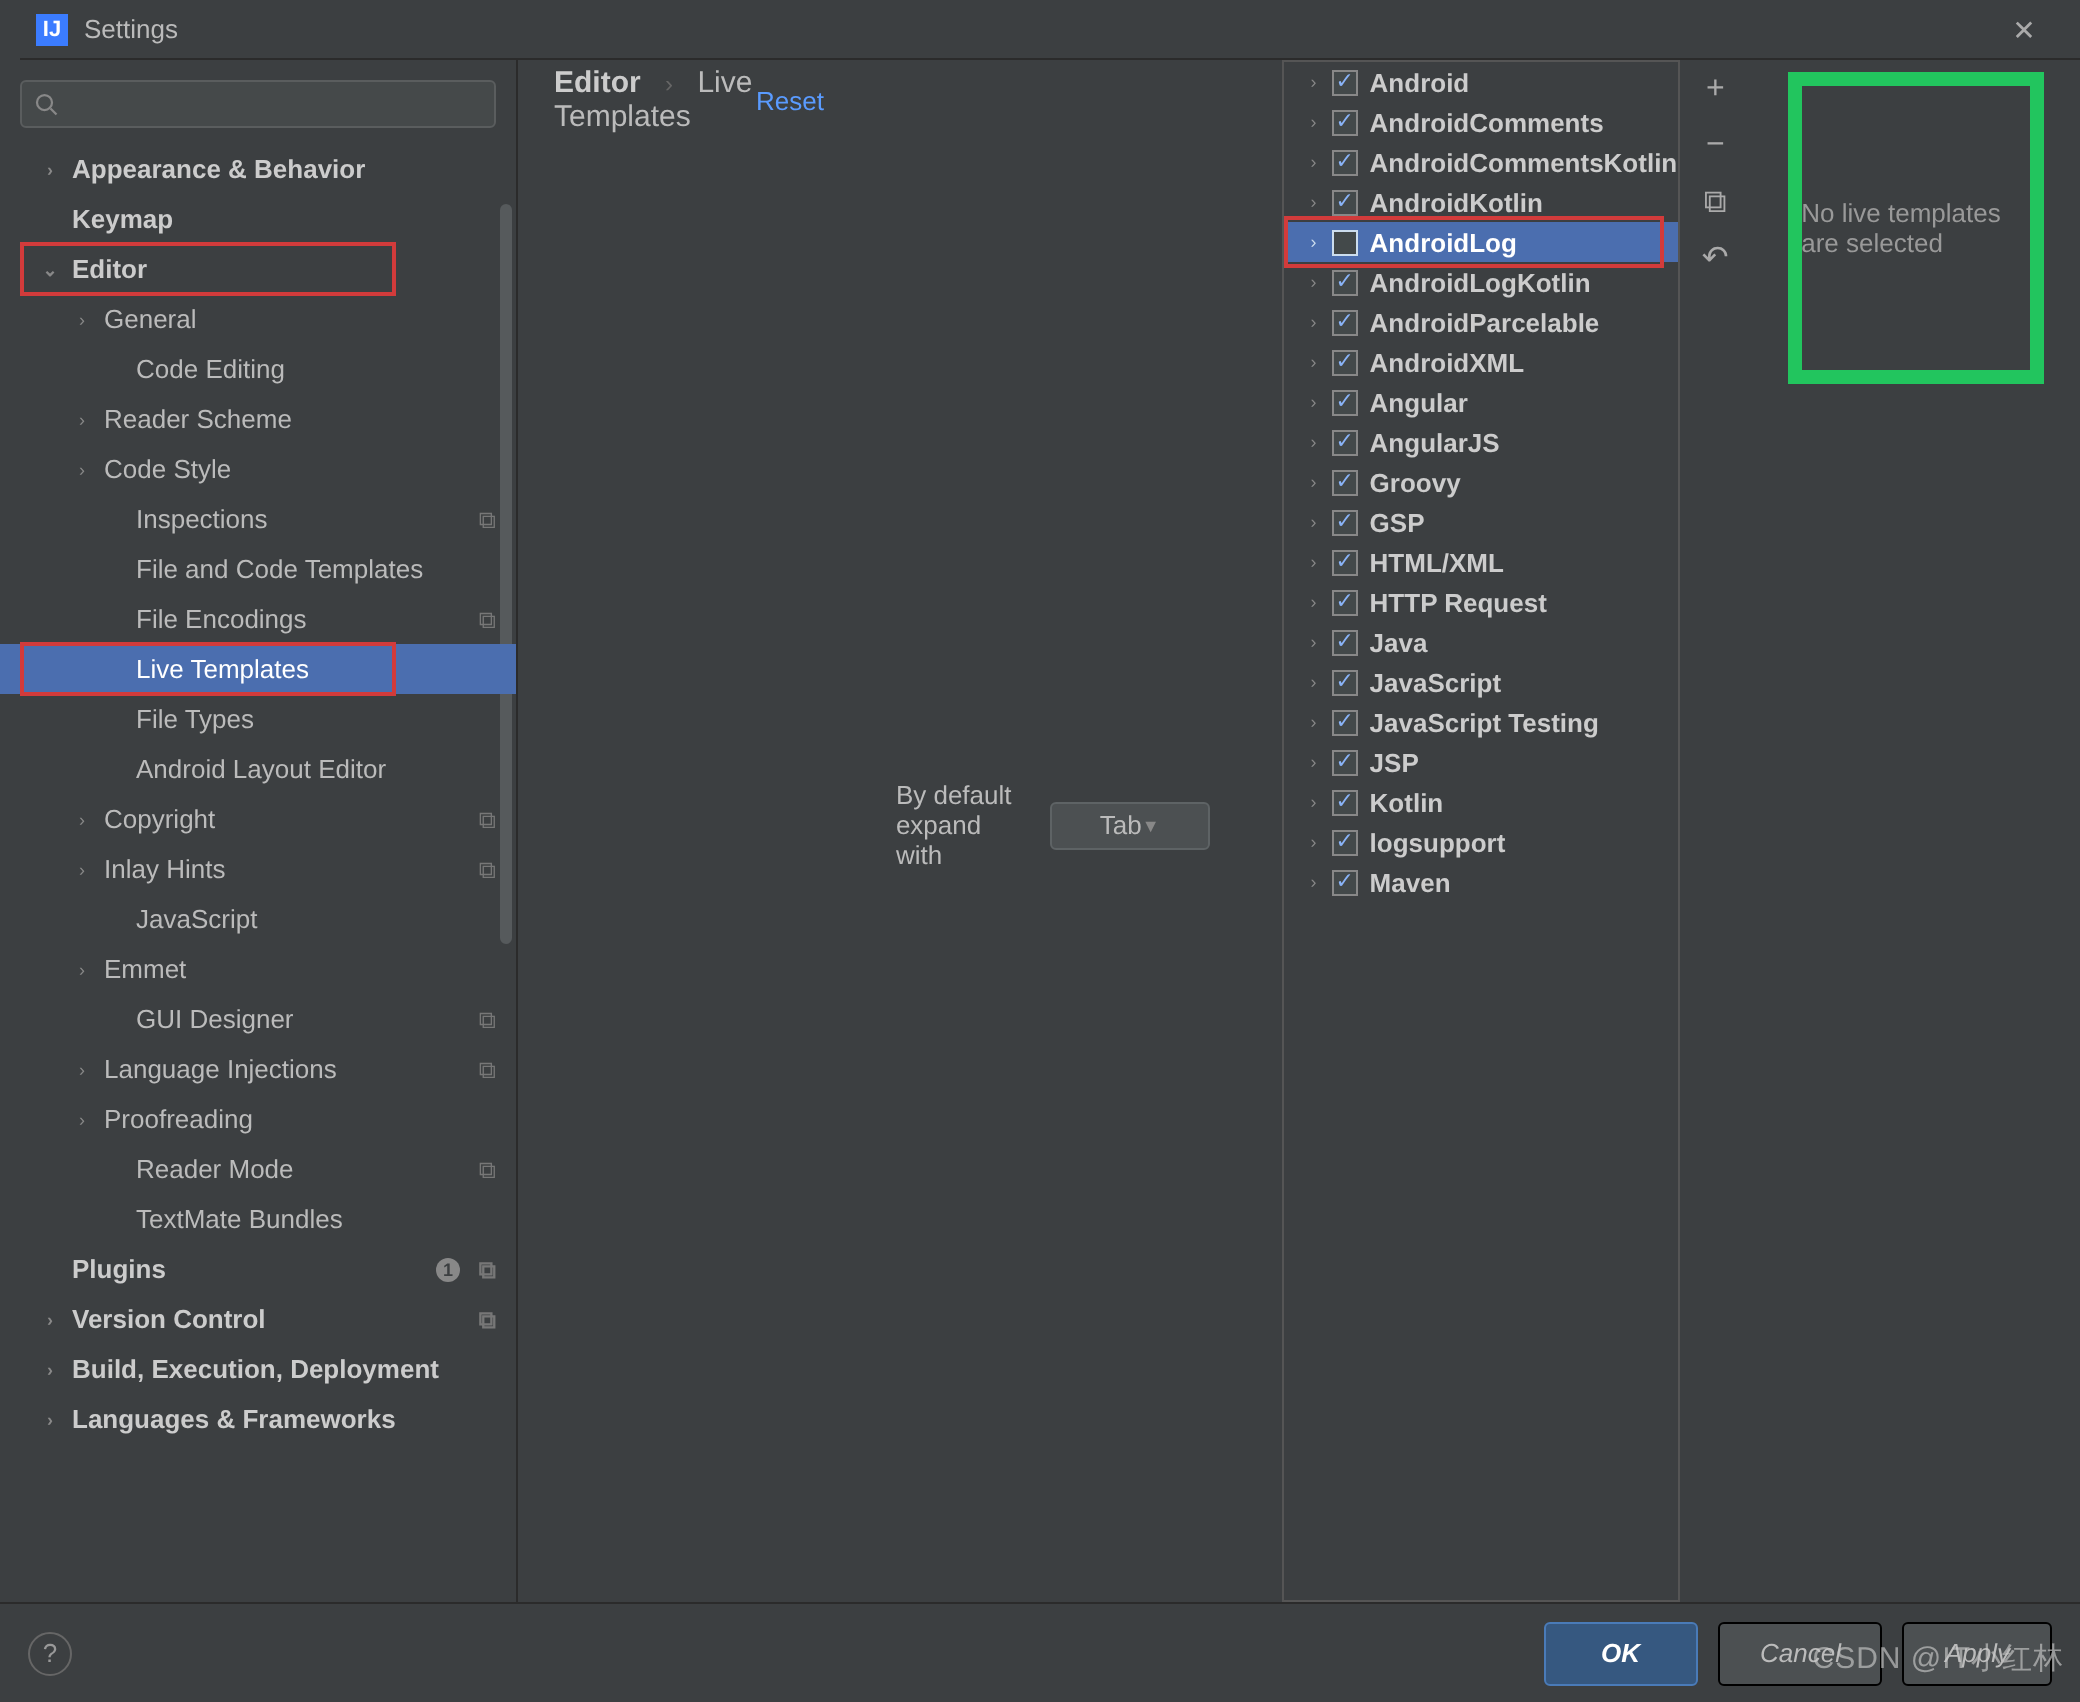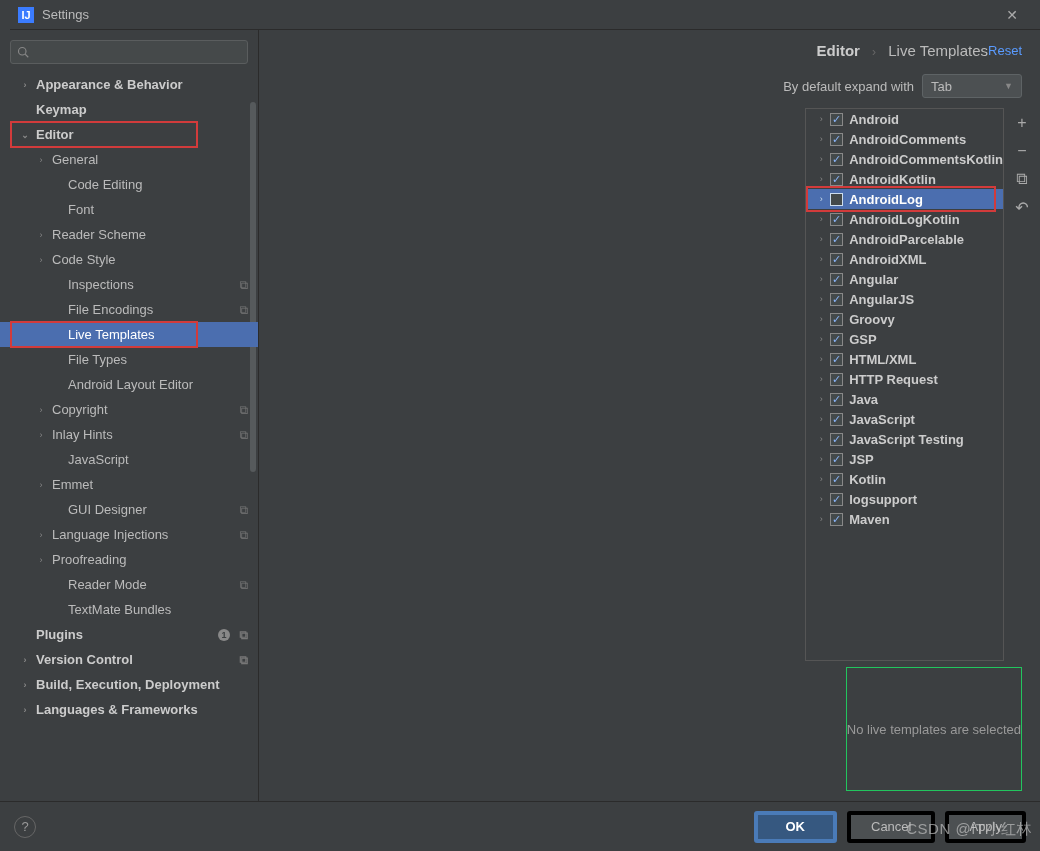--- a/index.html
+++ b/index.html
@@ -21,48 +21,48 @@
   .chev { width: 10px; display: inline-block; text-align: center; color: #888; font-size: 9px; }
   .tree-item.selected .chev { color:#cce; }
   .indent-0 { padding-left: 20px; }
   .indent-1 { padding-left: 36px; }
   .indent-2 { padding-left: 52px; }
   .badge-copy { position: absolute; right: 10px; color: #777; font-size: 12px; }
   .badge-dot { position:absolute; right: 28px; width:12px;height:12px; border-radius:50%; background:#888;color:#3c3f41;font-size:9px;display:flex;align-items:center;justify-content:center;font-weight:bold;}
   .red-box { border: 2px solid #d23b3b; position: absolute; pointer-events: none; }
   .scrollbar-v { position:absolute; right:2px; top:30px; bottom:0; width:6px; }
   .scrollbar-thumb { position:absolute; top:0; width:6px; height:370px; background:#565a5c; border-radius:3px; }
-  .main { flex: 1; display: flex; flex-direction: column; min-width: 0; align-items: flex-end; }
+  .main { flex: 1; display: flex; flex-direction: row; min-width: 0; }
   .main-header { height: 40px; display: flex; align-items: center; padding: 0 18px; }
   .breadcrumb { flex:1; color:#bbb; font-size:15px; }
   .breadcrumb b { color:#ccc; font-weight:600; }
   .breadcrumb .sep { color:#666; margin:0 8px; font-size:12px; }
   .reset { color:#5a9bff; cursor:pointer; font-size:13px; }
   .expand-row { display:flex; align-items:center; padding: 4px 18px 10px 18px; gap:8px; }
-  .select { width:100px; height:24px; background:#4c5052; border:1px solid #5e6365; border-radius:3px; display:flex; align-items:center; padding:0 8px; justify-content:space-between; }
+  .select { width:100px; height:24px; background:#4c5052; border:1px solid #5e6365; border-radius:3px; display:flex; align-items:center; padding:0 24px; justify-content:space-between; }
   .select .arrow { color:#888; font-size:9px; }
   .template-area { flex:1; display:flex; padding:0 4px 0 18px; gap:4px; min-height:0; }
   .template-list { flex:1; border:1px solid #555; background:#3c3f41; overflow:hidden; position:relative; }
   .tmpl-item { display:flex; align-items:center; height:20px; padding-left:10px; cursor:pointer; }
   .tmpl-item.selected { background:#4b6eaf; color:#fff; }
   .tmpl-item .chev { width:10px; color:#888; font-size:9px;}
   .tmpl-item.selected .chev{color:#cde;}
   .checkbox { width:13px; height:13px; border:1px solid #888; background:#43494a; margin:0 6px 0 4px; display:flex; align-items:center; justify-content:center; font-size:10px; color:#a0c0ff; }
   .checkbox.checked::after { content:"✓"; color:#8ab4f8; font-size:11px; line-height:1; }
   .tmpl-item.selected .checkbox { border-color:#cde;}
   .tmpl-item .label { color:#bbb; }
   .tmpl-item.selected .label{color:#fff;}
   .tmpl-bold .label{ font-weight:600; color:#ccc;}
   .sidebuttons { width:28px; display:flex; flex-direction:column; align-items:center; padding-top:4px; gap:6px; }
   .sidebtn { width:22px; height:22px; display:flex; align-items:center; justify-content:center; color:#aaa; font-size:16px; cursor:pointer; }
-  .status-area { height:124px; margin:6px 18px 0 18px; border:1px solid #22c55e; display:flex; align-items:center; justify-content:center; color:#999; font-size:13px; }
+  .status-area { height:156px; margin:6px 18px 0 18px; border:7px solid #22c55e; display:flex; align-items:center; justify-content:center; color:#999; font-size:13px; }
   .footer { height:50px; border-top:1px solid #2b2b2b; display:flex; align-items:center; padding:0 14px; gap:10px; }
   .footer .help { width:22px;height:22px;border:1px solid #666;border-radius:50%;display:flex;align-items:center;justify-content:center;color:#999;font-size:13px;cursor:pointer;}
   .footer .spacer{flex:1;}
-  .btn { height:32px; padding:0 20px; border:4px solid #000000; background:#4c5052; color:#bbb; border-radius:3px; cursor:pointer; display:flex;align-items:center; font-size:13px;}
+  .btn { height:32px; padding:0 20px; border:1px solid #000000; background:#4c5052; color:#bbb; border-radius:3px; cursor:pointer; display:flex;align-items:center; font-size:13px;font-style:italic;}
   .btn.primary { background:#365880; border-color:#4a7bb8; color:#fff; padding:0 28px; font-weight:600;}
   .watermark { position:absolute; right:8px; bottom:12px; color:#c8c8c8; font-size:15px; opacity:0.65; pointer-events:none; letter-spacing:0.5px;}
 </style>
 </head>
 <body>
 
 <div class="titlebar">
   <span class="app-icon">IJ</span>
   <span class="title">Settings</span>
   <span class="close">✕</span>
@@ -103,40 +103,40 @@
         <div class="tree-item indent-1">
           <span class="chev">›</span>
           <span style="width: 6px;"></span>
           <span>General</span>
         </div>
         <div class="tree-item indent-2">
           <span class="chev"></span>
           <span style="width: 6px;"></span>
           <span>Code Editing</span>
         </div>
-        <div class="tree-item indent-2">
-          <span class="chev"></span>
-          <span style="width: 6px;"></span>
-          <span>Font</span>
-        </div>
         <div class="tree-item indent-1">
           <span class="chev">›</span>
           <span style="width: 6px;"></span>
           <span>Reader Scheme</span>
         </div>
         <div class="tree-item indent-1">
           <span class="chev">›</span>
           <span style="width: 6px;"></span>
           <span>Code Style</span>
         </div>
         <div class="tree-item indent-2">
           <span class="chev"></span>
           <span style="width: 6px;"></span>
           <span>Inspections</span>
           <span class="badge-copy">⧉</span>
+        </div>
+        <div class="tree-item indent-2">
+          <span class="chev"></span>
+          <span style="width: 6px;"></span>
+          <span>File and Code Templates</span>
         </div>
         <div class="tree-item indent-2">
           <span class="chev"></span>
           <span style="width: 6px;"></span>
           <span>File Encodings</span>
           <span class="badge-copy">⧉</span>
         </div>
         <div class="tree-item indent-2 selected" style="position: relative;">
           <span class="chev"></span>
           <span style="width: 6px;"></span>

